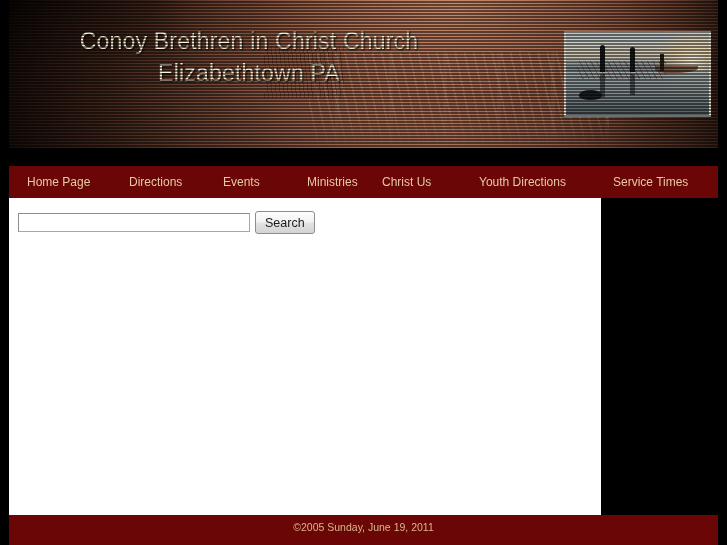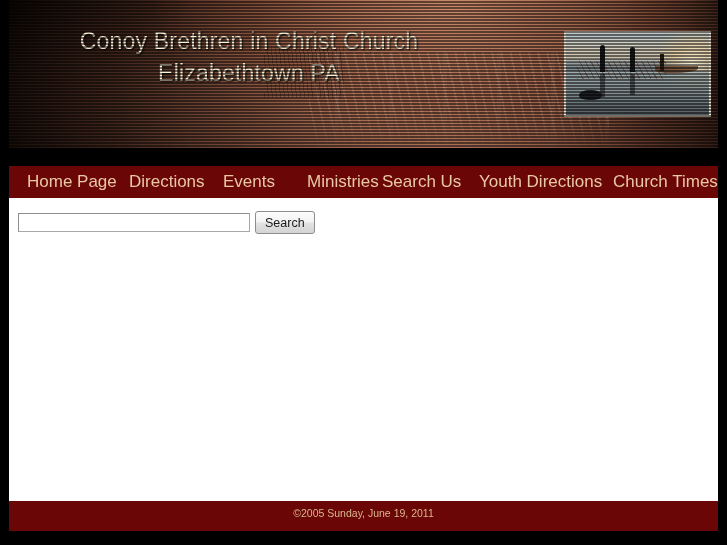--- a/index.html
+++ b/index.html
@@ -218,33 +218,33 @@
     top: 166px;
     width: 709px;
     height: 32px;
     background: #6b0606;
     box-sizing: border-box;
   }
   .nav-item {
     position: absolute;
     top: 8px;
     color: #e8c9a6;
-    font-size: 17px;
+    font-size: 12px;
     line-height: 16px;
     text-decoration: none;
     white-space: nowrap;
     text-align: center;
   }
 
   
   .content {
     position: absolute;
     left: 9px;
     top: 198px;
-    width: 709px;
+    width: 592px;
     height: 317px;
     background: #ffffff;
     box-sizing: border-box;
   }
   .search-form {
     position: absolute;
     left: 9px;
     top: 13px;
     display: flex;
     align-items: center;
@@ -273,21 +273,21 @@
     font-family: "Liberation Sans", sans-serif;
     font-size: 12.5px;
     color: #1a1a1a;
     cursor: pointer;
   }
 
   
   .footer {
     position: absolute;
     left: 9px;
-    top: 501px;
+    top: 515px;
     width: 709px;
     height: 30px;
     background: #6b0606;
     box-sizing: border-box;
   }
   .footer-text {
     position: absolute;
     left: 0;
     right: 0;
     top: 5px;
@@ -331,23 +331,23 @@
 
     <div class="banner-scanlines"></div>
   </div>
 
 
   <nav class="navbar">
     <a class="nav-item" href="#" style="left:18px">Home Page</a>
     <a class="nav-item" href="#" style="left:120px">Directions</a>
     <a class="nav-item" href="#" style="left:214px">Events</a>
     <a class="nav-item" href="#" style="left:298px">Ministries</a>
-    <a class="nav-item" href="#" style="left:373px">Search Us</a>
+    <a class="nav-item" href="#" style="left:373px">Christ Us</a>
     <a class="nav-item" href="#" style="left:470px">Youth Directions</a>
-    <a class="nav-item" href="#" style="left:604px">Church Times</a>
+    <a class="nav-item" href="#" style="left:604px">Service Times</a>
   </nav>
 
   <main class="content">
     <form class="search-form">
       <input class="search-input" type="text" value="" style="">
       <button class="search-button" type="submit">Search</button>
     </form>
   </main>
 
   <footer class="footer">

